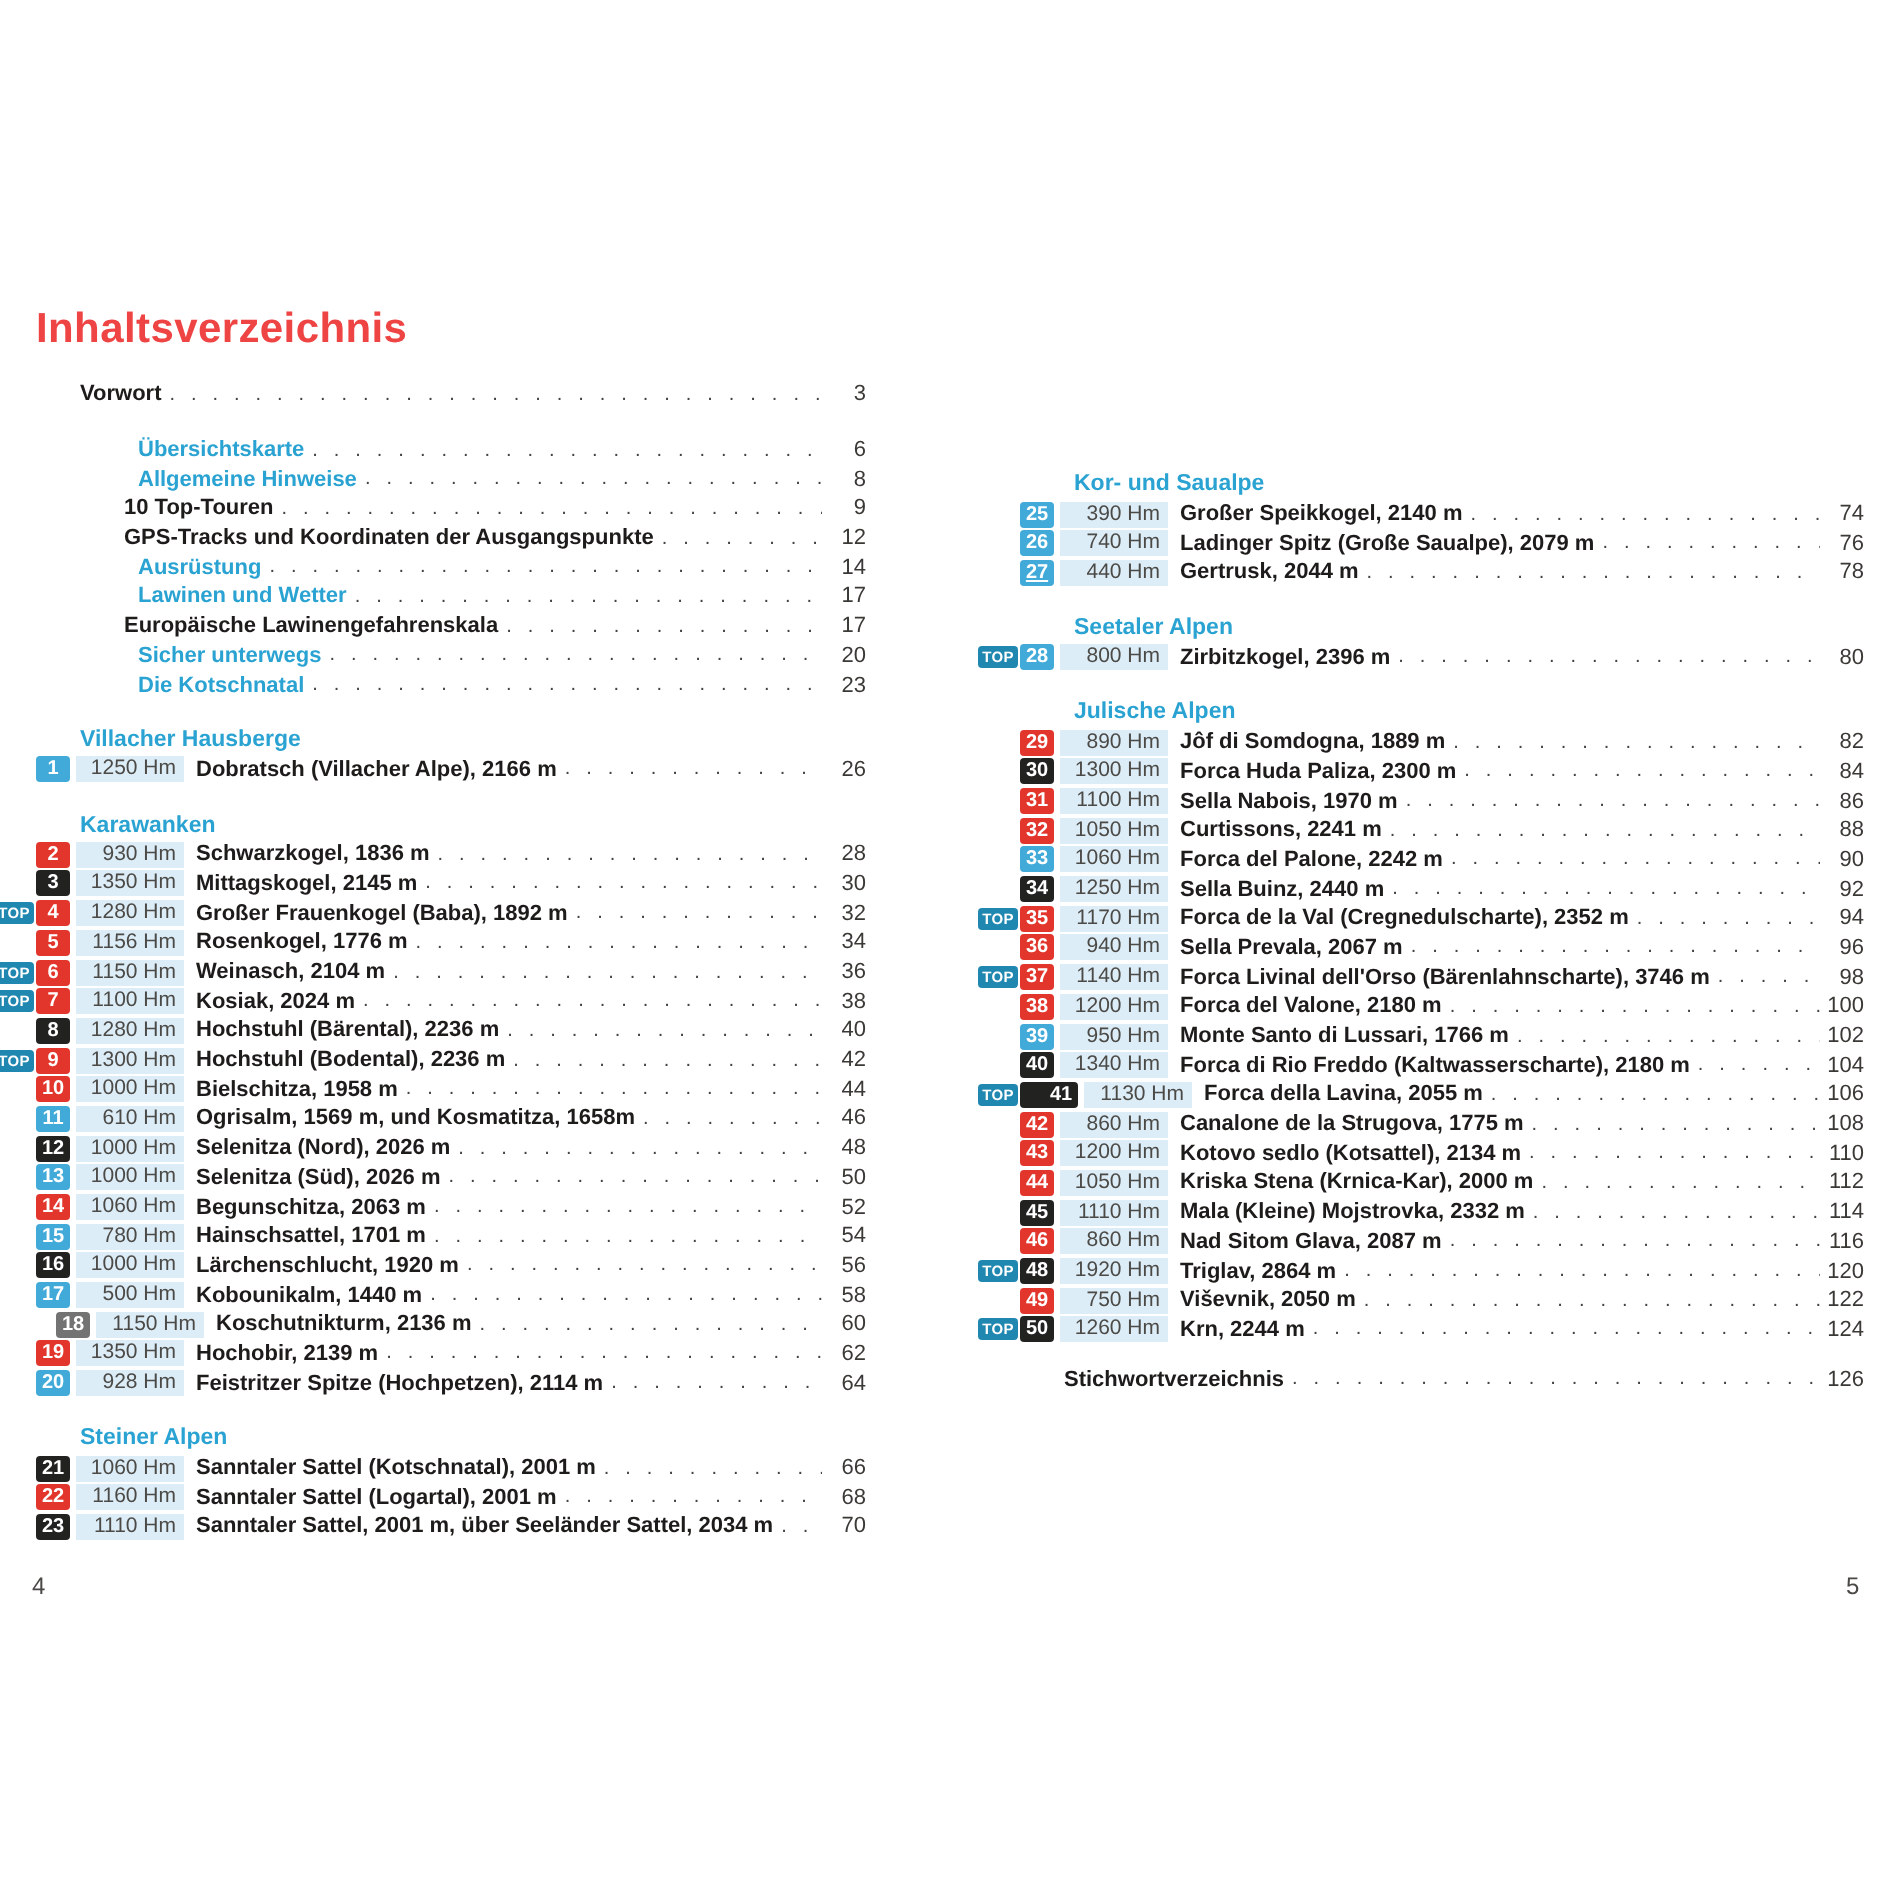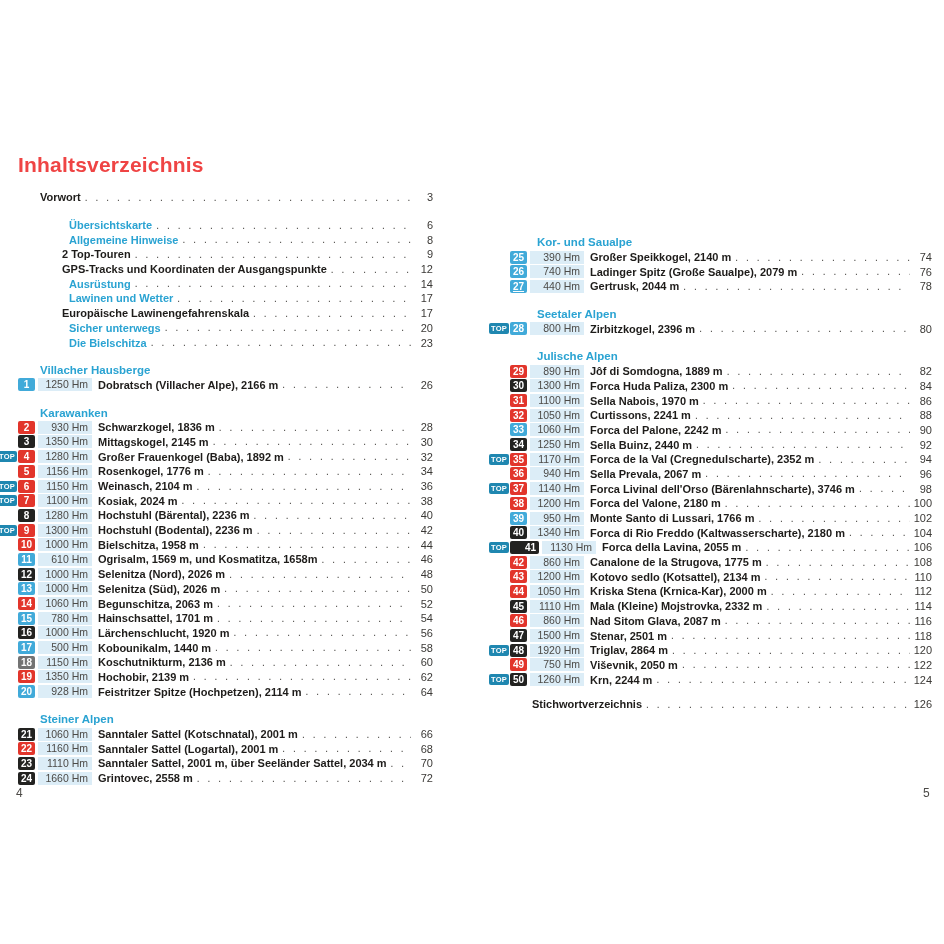--- a/index.html
+++ b/index.html
@@ -92,21 +92,21 @@
     <span class="pg">6</span>
   </div>
 
   <div class="row front">
     <span class="fm-label cyan">Allgemeine Hinweise</span>
     <span class="dots"></span>
     <span class="pg">8</span>
   </div>
 
   <div class="row front indent">
-    <span class="fm-label">2 Top-Touren</span>
+    <span class="fm-label">10 Top-Touren</span>
     <span class="dots"></span>
     <span class="pg">9</span>
   </div>
 
   <div class="row front indent">
     <span class="fm-label">GPS-Tracks und Koordinaten der Ausgangspunkte</span>
     <span class="dots"></span>
     <span class="pg">12</span>
   </div>
 
@@ -128,21 +128,21 @@
     <span class="pg">17</span>
   </div>
 
   <div class="row front">
     <span class="fm-label cyan">Sicher unterwegs</span>
     <span class="dots"></span>
     <span class="pg">20</span>
   </div>
 
   <div class="row front">
-    <span class="fm-label cyan">Die Bielschitza</span>
+    <span class="fm-label cyan">Die Kotschnatal</span>
     <span class="dots"></span>
     <span class="pg">23</span>
   </div>
 </div>
     <div id="left-sections-mount">
   <div class="section">
     <div class="row heading-row">
       <span class="heading-text">Villacher Hausberge</span>
     </div>
 
@@ -336,21 +336,21 @@
     <span class="hm-box">500 Hm</span>
     <span class="name">Kobounikalm, 1440 m</span>
     <span class="dots"></span>
     <span class="pg">58</span>
   </div>
 
   <div class="row tour">
     <span class="top-slot">
       
     </span>
-    <span class="badge" style="background: #737373;">18</span>
+    <span class="badge" style="background: #737373; margin-left: 10px;">18</span>
     <span class="hm-box">1150 Hm</span>
     <span class="name">Koschutnikturm, 2136 m</span>
     <span class="dots"></span>
     <span class="pg">60</span>
   </div>
 
   <div class="row tour">
     <span class="top-slot">
       
     </span>
@@ -404,30 +404,20 @@
     <span class="top-slot">
       
     </span>
     <span class="badge" style="background: rgb(34, 34, 32);">23</span>
     <span class="hm-box">1110 Hm</span>
     <span class="name">Sanntaler Sattel, 2001 m, über Seeländer Sattel, 2034 m</span>
     <span class="dots"></span>
     <span class="pg">70</span>
   </div>
 
-  <div class="row tour">
-    <span class="top-slot">
-      
-    </span>
-    <span class="badge" style="background: rgb(34, 34, 32);">24</span>
-    <span class="hm-box">1660 Hm</span>
-    <span class="name">Grintovec, 2558 m</span>
-    <span class="dots"></span>
-    <span class="pg">72</span>
-  </div>
 </div>
 </div>
   </div>
 
   <div class="col" id="col-right">
     <div id="right-sections-mount">
   <div class="section">
     <div class="row heading-row">
       <span class="heading-text">Kor- und Saualpe</span>
     </div>
@@ -679,30 +669,20 @@
     <span class="top-slot">
       
     </span>
     <span class="badge" style="background: rgb(226, 53, 43);">46</span>
     <span class="hm-box">860 Hm</span>
     <span class="name">Nad Sitom Glava, 2087 m</span>
     <span class="dots"></span>
     <span class="pg">116</span>
   </div>
 
-  <div class="row tour">
-    <span class="top-slot">
-      
-    </span>
-    <span class="badge" style="background: rgb(34, 34, 32);">47</span>
-    <span class="hm-box">1500 Hm</span>
-    <span class="name">Stenar, 2501 m</span>
-    <span class="dots"></span>
-    <span class="pg">118</span>
-  </div>
 
   <div class="row tour has-top">
     <span class="top-slot">
       <span class="top-badge">TOP</span>
     </span>
     <span class="badge" style="background: rgb(34, 34, 32);">48</span>
     <span class="hm-box">1920 Hm</span>
     <span class="name">Triglav, 2864 m</span>
     <span class="dots"></span>
     <span class="pg">120</span>

